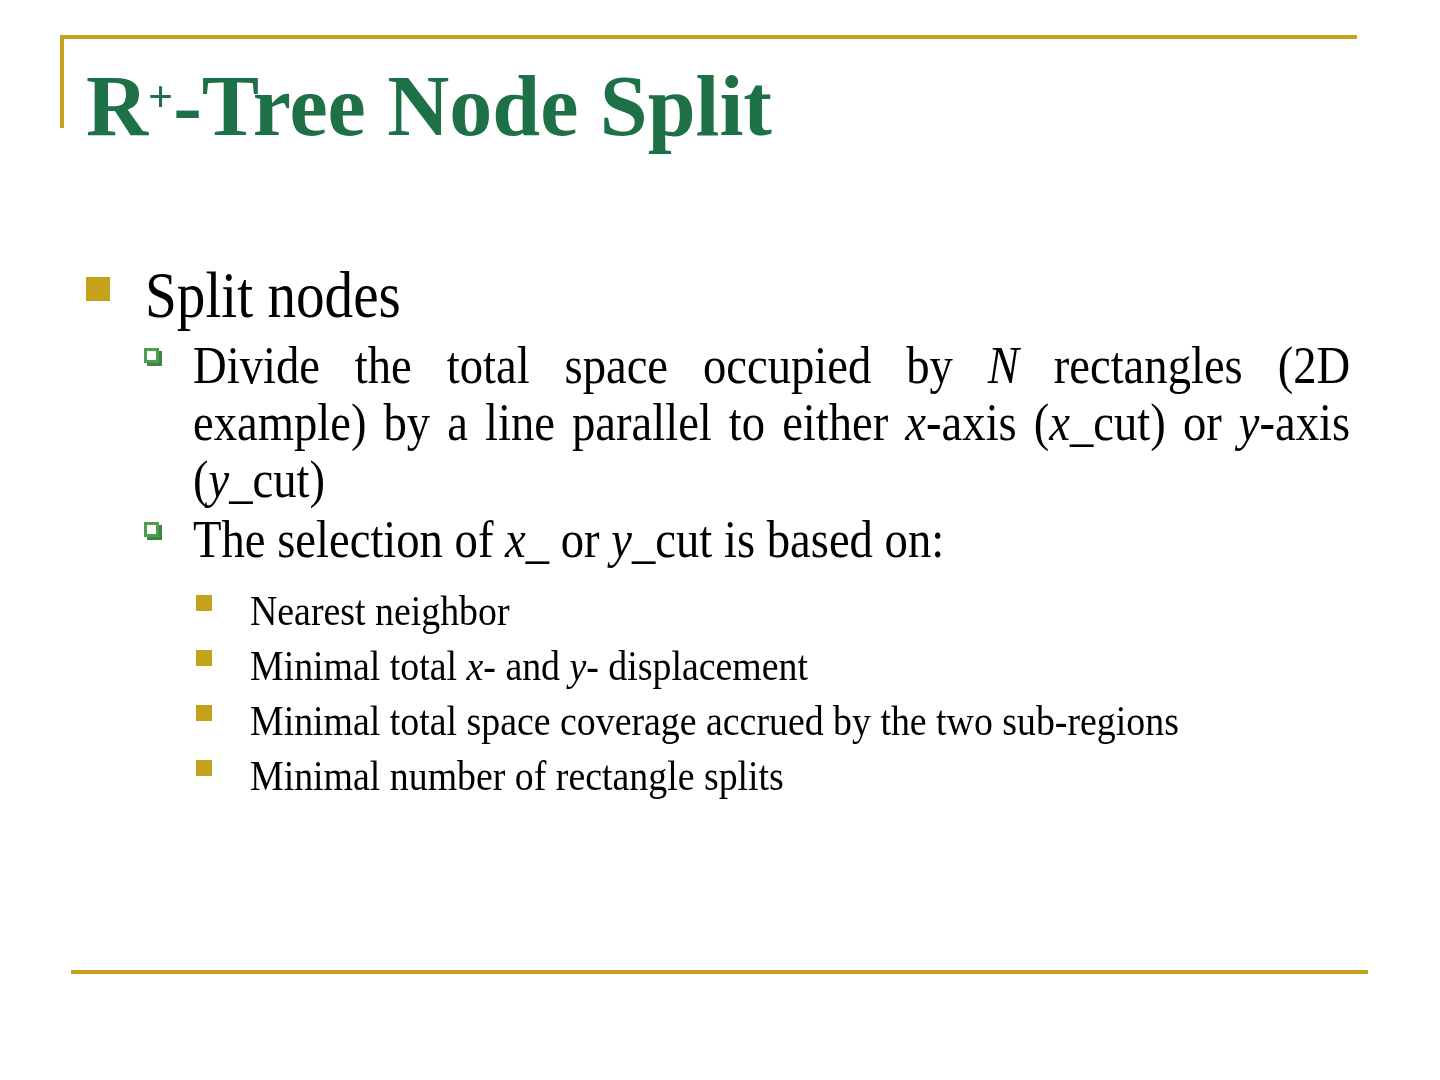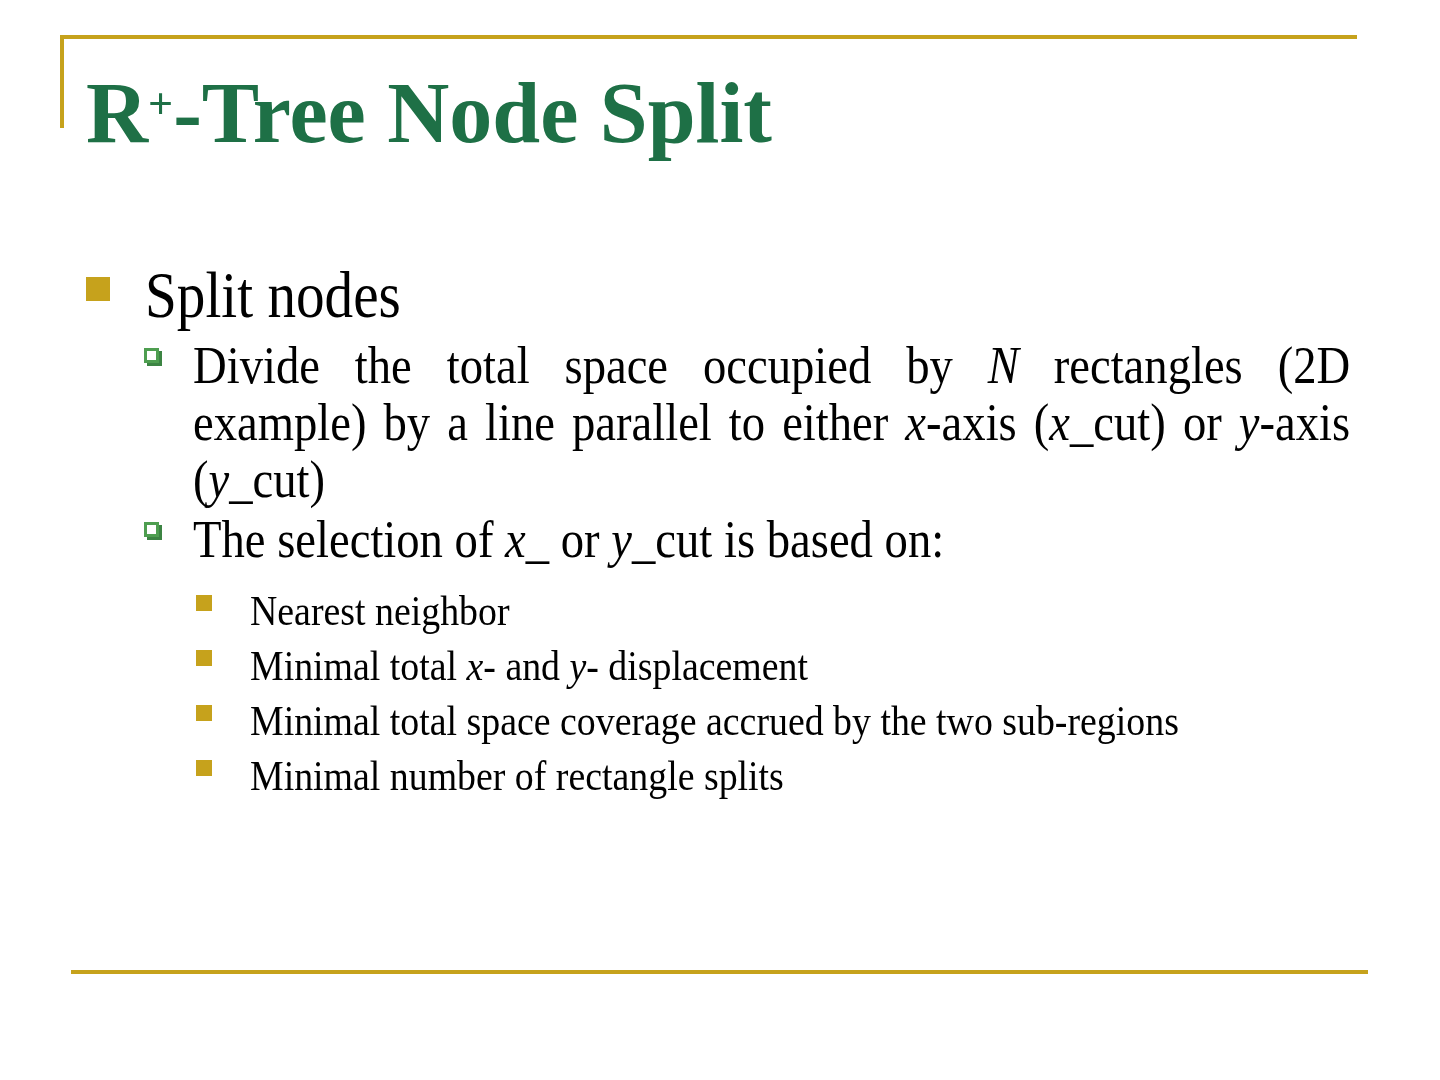--- a/index.html
+++ b/index.html
@@ -21,21 +21,21 @@
     color:var(--text);
   }
   
   .rule{position:absolute;background:var(--accent-gold);}
   .rule.top{left:60px;top:35px;width:1297px;height:4px;}
   .rule.vert{left:60px;top:35px;width:4px;height:93px;}
   .rule.bottom{left:71px;top:970px;width:1297px;height:4px;}
 
   
   .title{
-    position:absolute;left:86px;top:61px;
+    position:absolute;left:86px;top:54px;
     font-size:86px;line-height:86px;
     color:var(--title-green);
     white-space:nowrap;
   }
   .title .sup{font-size:44px;vertical-align:24px;}
 
   
   .condense{transform:scaleX(0.88);transform-origin:0 0;}
 
   

